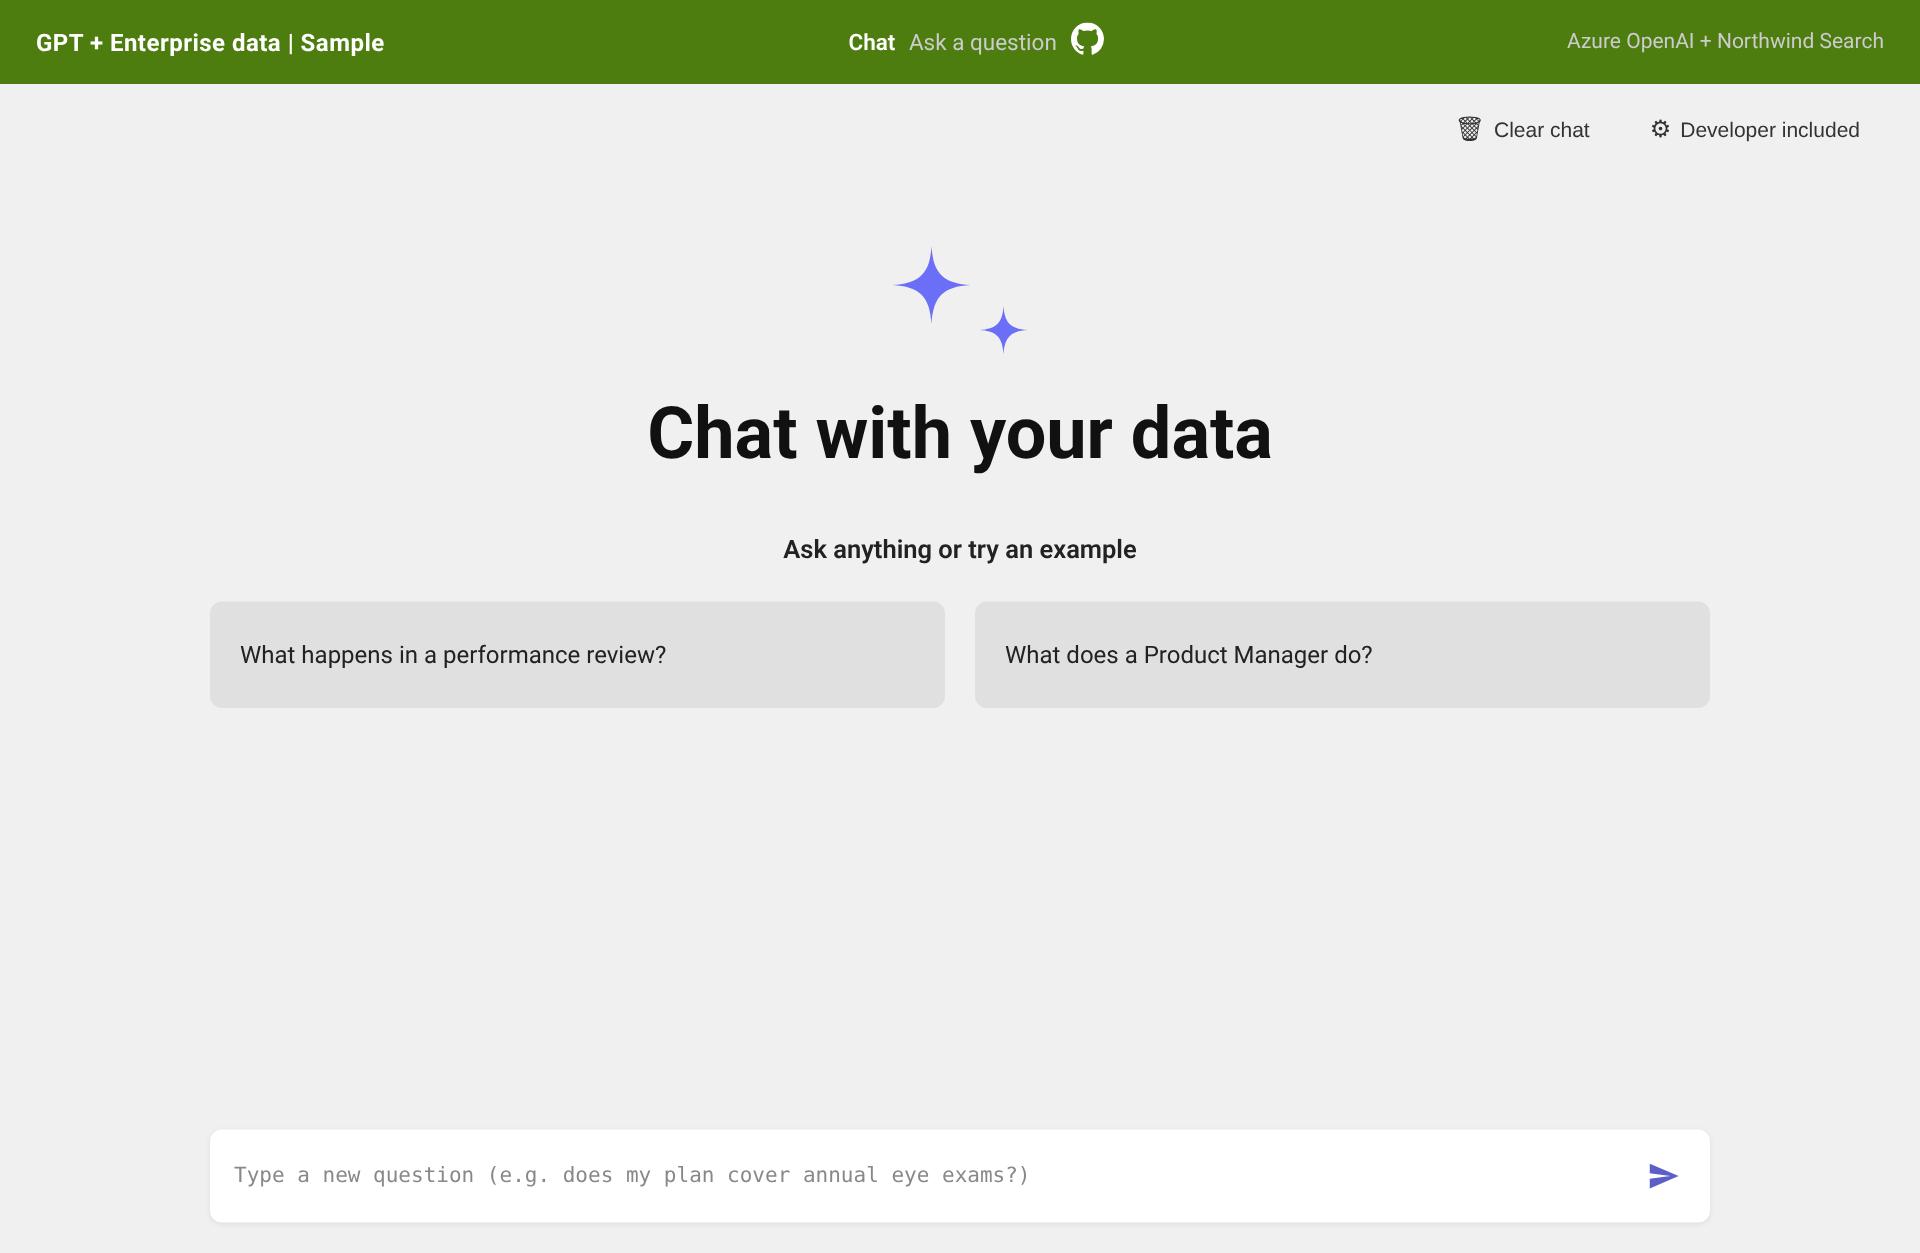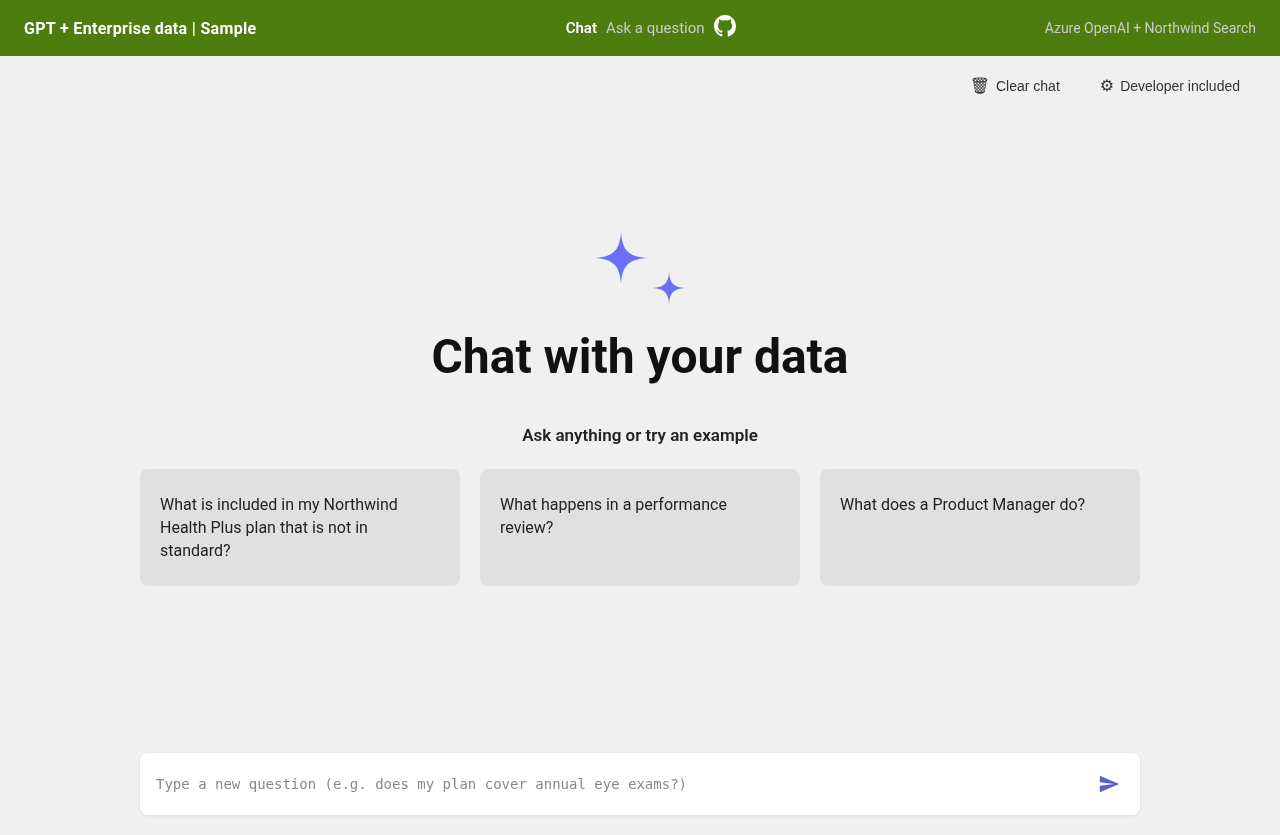--- a/index.html
+++ b/index.html
@@ -79,21 +79,20 @@
       font-size: 16px;
     }
 
     
     .main {
       flex: 1;
       display: flex;
       flex-direction: column;
       align-items: center;
       padding: 40px 40px 120px;
-      justify-content: center;
     }
 
     
     .sparkle-container {
       display: flex;
       align-items: flex-start;
       margin-bottom: 24px;
       position: relative;
       width: 90px;
       height: 80px;
@@ -241,21 +240,20 @@
     <svg class="sparkle-small sparkle-svg" viewBox="0 0 100 100" xmlns="http://www.w3.org/2000/svg">
       <path d="M50 0 C52 35 65 48 100 50 C65 52 52 65 50 100 C48 65 35 52 0 50 C35 48 48 35 50 0Z"></path>
     </svg>
   </div>
 
   <h1 class="main-heading">Chat with your data</h1>
 
   <p class="sub-heading">Ask anything or try an example</p>
 
   <div class="cards-row">
-    <div class="card">What is included in my Northwind Health Plus plan that is not in standard?</div>
     <div class="card">What happens in a performance review?</div>
     <div class="card">What does a Product Manager do?</div>
   </div>
 
 </main>
 
 <div class="input-wrapper">
   <textarea class="input-field" rows="1" placeholder="Type a new question (e.g. does my plan cover annual eye exams?)" style=""></textarea>
   <button class="send-btn">
     <svg width="22" height="22" viewBox="0 0 24 24" fill="#5b5fc7" xmlns="http://www.w3.org/2000/svg">

